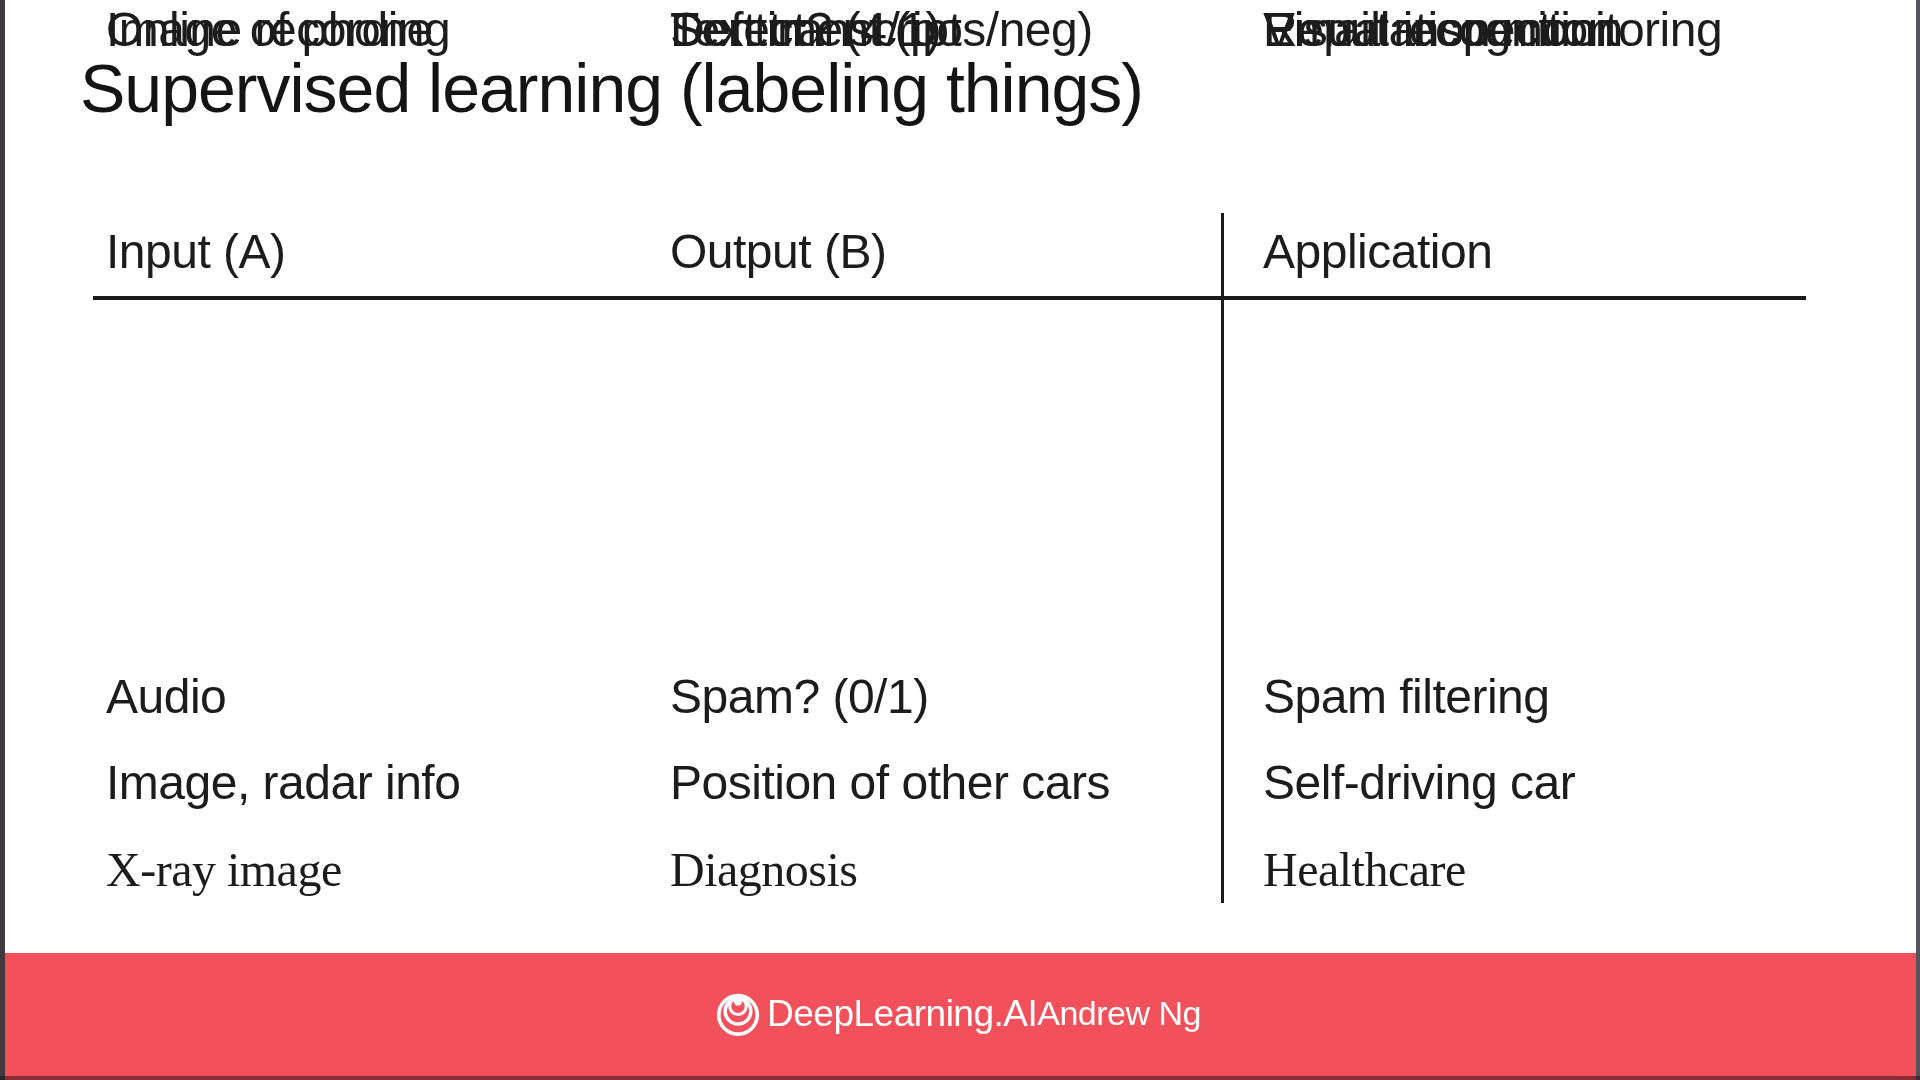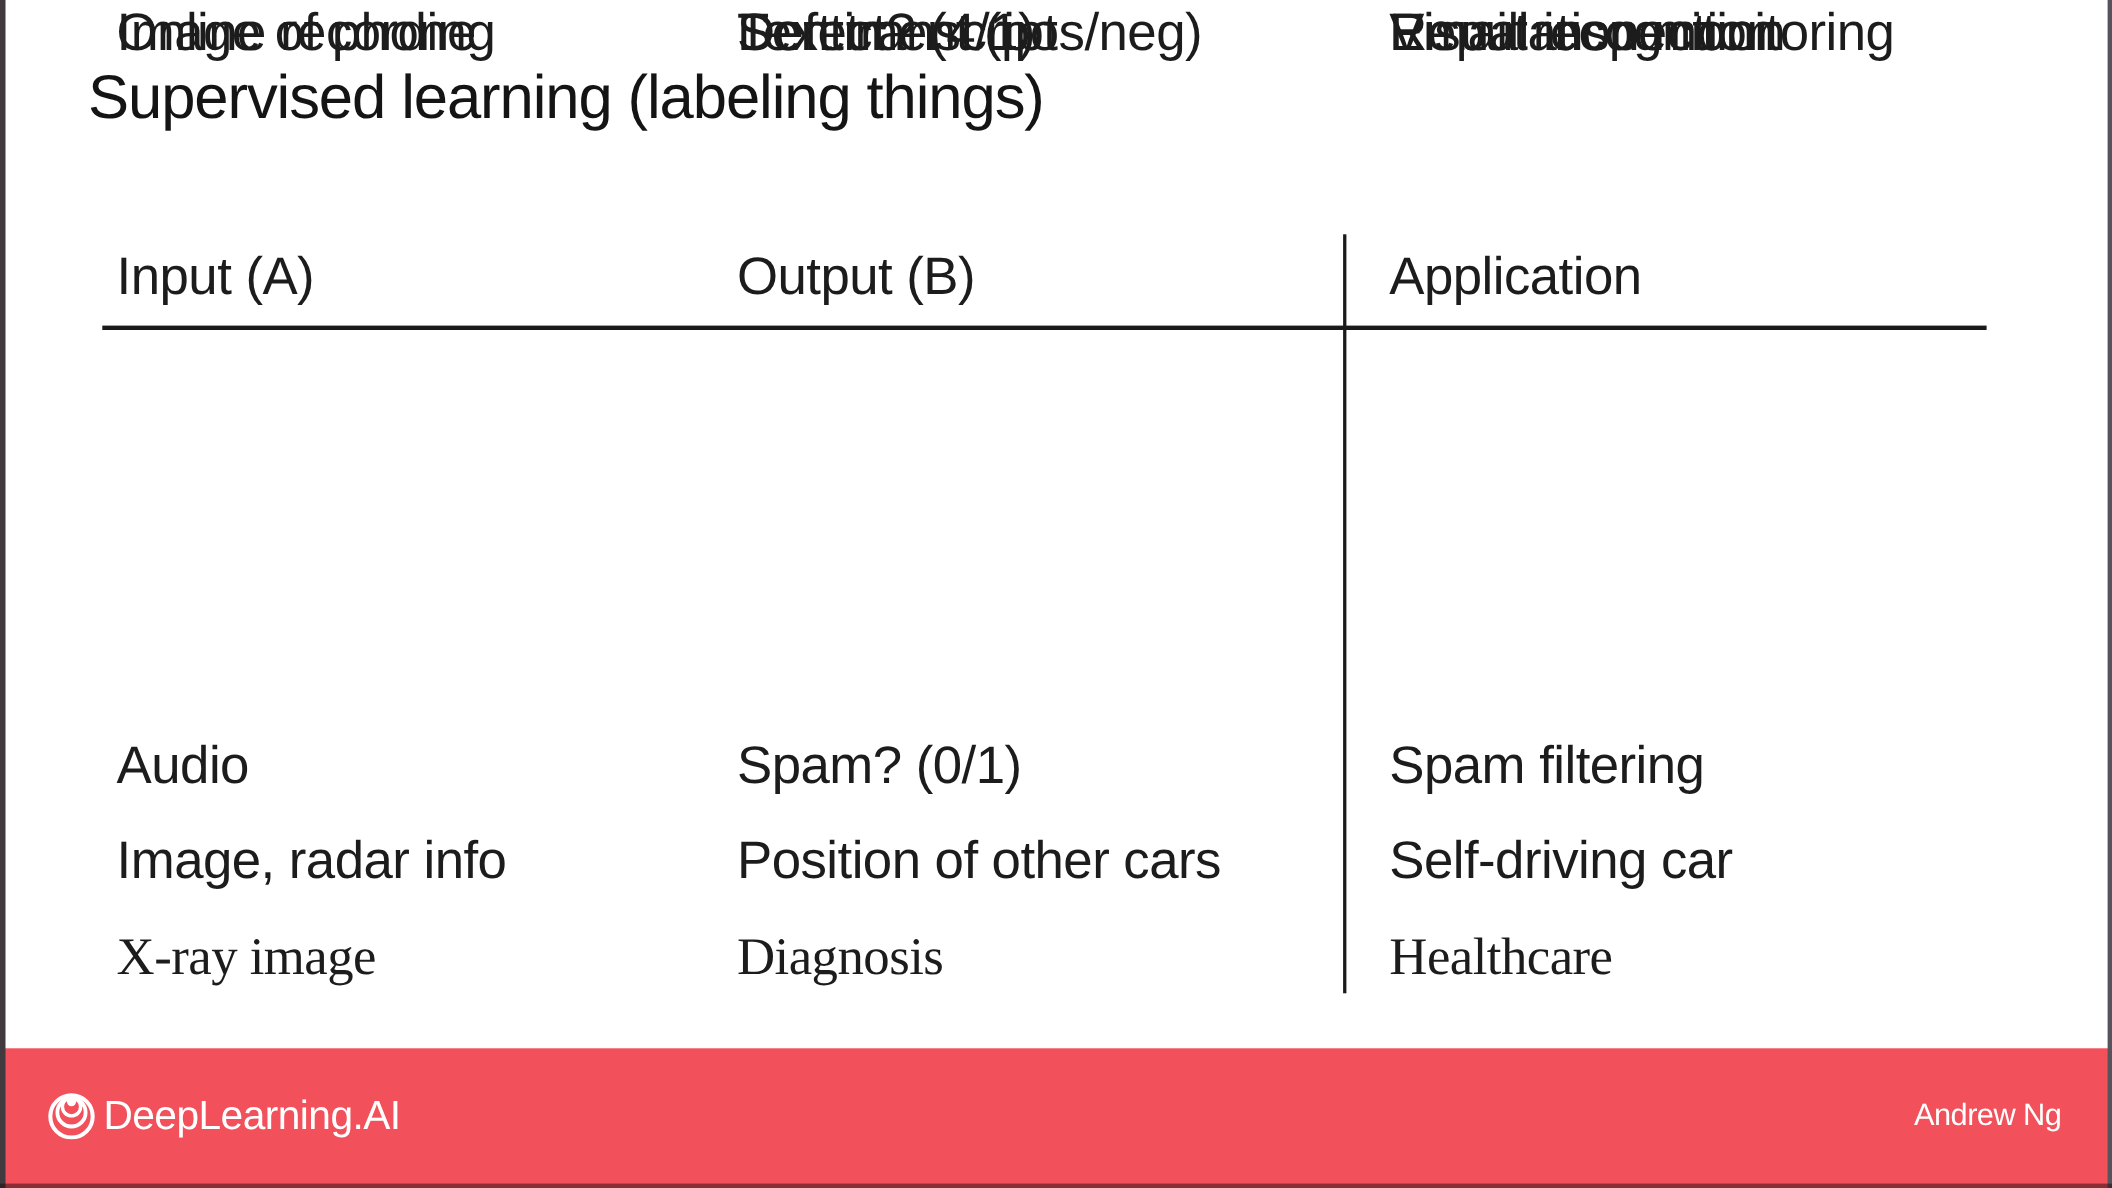--- a/index.html
+++ b/index.html
@@ -6,21 +6,21 @@
   .slide{
     position:relative;
     width:1920px;height:1080px;
     background:#ffffff;
     overflow:hidden;
     font-family:"Liberation Sans","DejaVu Sans",sans-serif;
     color:#1c1c1c;
   }
   .title{
     position:absolute;left:80px;top:48px;
-    font-size:56px;line-height:80px;font-weight:500;
+    font-size:68px;line-height:80px;font-weight:500;
     letter-spacing:-1px;color:#141414;white-space:nowrap;
   }
   
   .hdr-row,.trow{position:absolute;left:0;width:1920px;height:60px;line-height:60px;font-size:48px;letter-spacing:-0.5px;}
   .hdr-row{top:222px;}
   .cell{position:absolute;white-space:nowrap;}
   .c1{left:106px;}
   .c2{left:670px;}
   .c3{left:1263px;}
   .hline{position:absolute;left:93px;top:296px;width:1713px;height:4px;background:#1a1a1a;}
@@ -29,27 +29,27 @@
   .trow:nth-of-type(2){top:407px;}
   .trow:nth-of-type(3){top:494px;}
   .trow:nth-of-type(4){top:580px;}
   .trow:nth-of-type(5){top:667px;}
   .trow:nth-of-type(6){top:753px;}
   .trow:nth-of-type(7){top:840px;font-family:Liberation Serif, serif;}
   
   .footer{
     position:absolute;left:0;top:953px;width:1920px;height:127px;
     background:#F2505A;color:#ffffff;
-    display:flex;align-items:center;justify-content:space-between;
+    display:flex;align-items:center;justify-content:center;
     box-sizing:border-box;padding:0 46px 6px 43px;
   }
   .brand-group{display:flex;align-items:center;gap:7px;}
   .brand-logo{width:44px;height:44px;display:block;}
   .brand-text{font-size:37px;font-weight:500;letter-spacing:-0.5px;white-space:nowrap;}
-  .author-text{font-size:28px;font-weight:400;letter-spacing:-0.5px;white-space:nowrap;}
+  .author-text{font-size:34px;font-weight:400;letter-spacing:-0.5px;white-space:nowrap;}
   
   .edge-left{position:absolute;left:0;top:0;bottom:0;width:5px;background:#403a40;}
   .edge-right{position:absolute;right:0;top:0;bottom:0;width:4px;background:#56535a;}
   .edge-bottom{position:absolute;left:0;right:0;bottom:0;height:4px;background:rgba(35,10,15,0.5);}
 </style>
 </head>
 <body>
 
 <div class="slide" style="color: rgb(28, 28, 28);">
 

